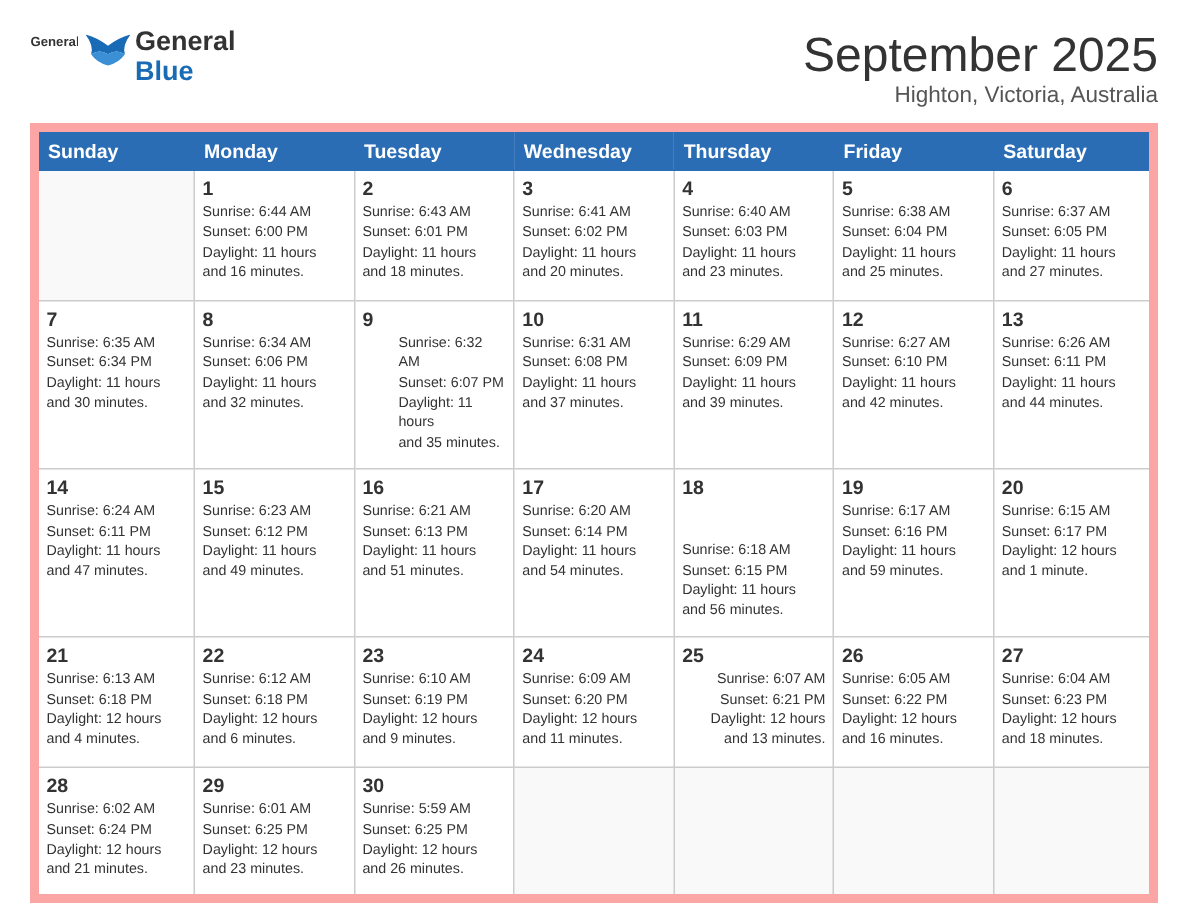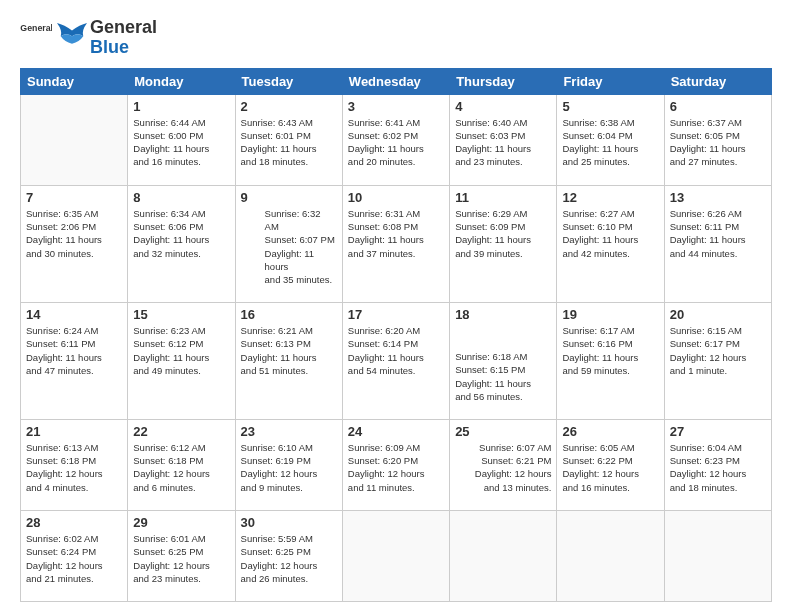--- a/index.html
+++ b/index.html
@@ -43,21 +43,21 @@
       font-size: 32px;
       color: #333;
       font-weight: normal;
     }
     .location {
       font-size: 15px;
       color: #555;
     }
     .calendar {
       flex: 1;
-      border: 1px solid #fca5a5;
+      border: 6px solid #fca5a5;
       border-collapse: collapse;
       width: 100%;
       table-layout: fixed;
     }
     .calendar th {
       background-color: #2a6db5;
       color: #fff;
       text-align: left;
       padding: 5px 6px;
       font-size: 13px;
@@ -105,20 +105,24 @@
             <path d="M20,8 Q28,2 36,0 Q30,8 32,14 Q26,10 20,14 Q14,10 8,14 Q10,8 4,0 Q12,2 20,8Z" fill="#1a6bb5"></path>
             <path d="M20,14 Q26,10 32,14 Q28,20 20,22 Q12,20 8,14 Q14,10 20,14Z" fill="#3a8fd5"></path>
           </svg>
         </div>
         <div style="display:flex;flex-direction:column;line-height:1.1;">
           <span style="font-size:18px;font-weight:bold;color:#333;">General</span>
           <span style="font-size:18px;font-weight:bold;color:#1a6bb5;">Blue</span>
         </div>
       </div>
     </div>
+    <div class="title-block">
+      <div class="month-title">September 2025</div>
+      <div class="location">Highton, Victoria, Australia</div>
+    </div>
   </div>
 
   <table class="calendar">
     <thead>
       <tr>
       <th>Sunday</th>
           <th>Monday</th>
           <th>Tuesday</th>
           <th>Wednesday</th>
           <th>Thursday</th>
@@ -169,21 +173,21 @@
             <div class="cell-info" style="white-space: pre-line;">Sunrise: 6:37 AM
 Sunset: 6:05 PM
 Daylight: 11 hours
 and 27 minutes.</div>
           </td>
         </tr>
         <tr>
           <td>
             <span class="day-num">7</span>
             <div class="cell-info" style="white-space: pre-line;">Sunrise: 6:35 AM
-Sunset: 2:06 PM
+Sunset: 6:34 PM
 Daylight: 11 hours
 and 30 minutes.</div>
           </td>
           <td>
             <span class="day-num">8</span>
             <div class="cell-info" style="white-space: pre-line;">Sunrise: 6:34 AM
 Sunset: 6:06 PM
 Daylight: 11 hours
 and 32 minutes.</div>
           </td>

